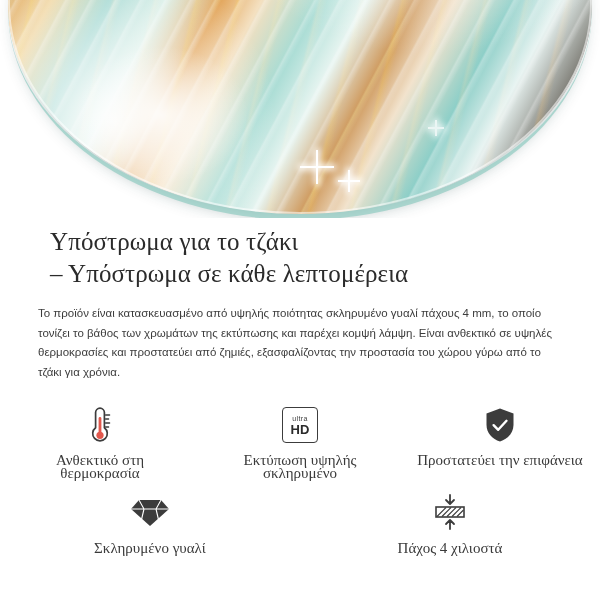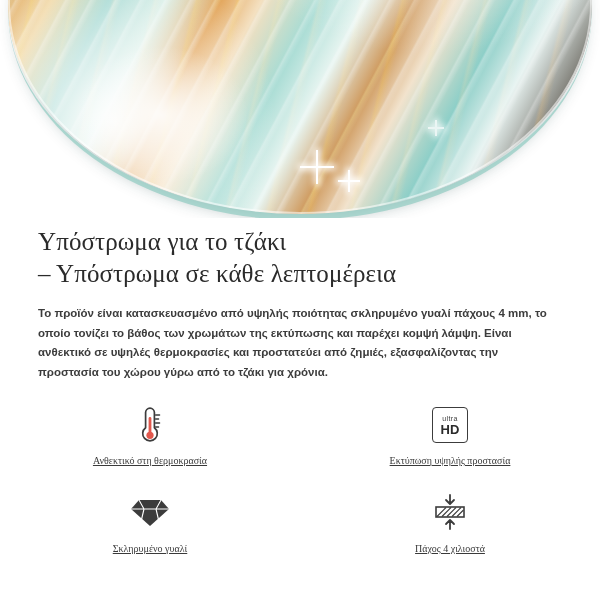--- a/index.html
+++ b/index.html
@@ -146,35 +146,34 @@
     padding: 0 38px;
     box-sizing: border-box;
   }
 
   .headline {
     font-family: "Liberation Serif", serif;
     font-size: 25px;
     line-height: 32px;
     color: #2b2b2b;
     font-weight: 400;
-    margin: 0 0 14px 0;
+    margin: 0 0 14px 12px;
     letter-spacing: 0.1px;
   }
   .headline-line {
     display: block;
   }
 
   .paragraph {
     font-family: "Liberation Sans", sans-serif;
     font-size: 11.5px;
     line-height: 19.5px;
     color: #3c3c3c;
     margin: 0;
     max-width: 528px;
-    font-weight: bold;
   }
 
   
   .features {
     position: absolute;
     left: 0;
     width: 600px;
     display: flex;
   }
   .features-row-1 { top: 404px; }
@@ -189,25 +188,24 @@
   }
   .feature-icon {
     height: 42px;
     display: flex;
     align-items: center;
     justify-content: center;
     margin-bottom: 8px;
   }
   .feature-label {
     font-family: "Liberation Serif", serif;
-    font-size: 10px;
+    font-size: 15px;
     color: #3a3a3a;
     line-height: 13px;
     max-width: 170px;
-    text-decoration: underline;
   }
 
   
   .hd-badge {
     width: 34px;
     height: 34px;
     border: 1.6px solid #3c3c3c;
     border-radius: 4px;
     display: flex;
     flex-direction: column;
@@ -268,23 +266,32 @@
       <div class="feature-label">Ανθεκτικό στη θερμοκρασία</div>
     </div>
 
     <div class="feature">
       <div class="feature-icon">
         <div class="hd-badge">
           <span class="hd-small">ultra</span>
           <span class="hd-big">HD</span>
         </div>
       </div>
-      <div class="feature-label">Εκτύπωση υψηλής προστασία</div>
-    </div>
-
+      <div class="feature-label">Εκτύπωση υψηλής σκληρυμένο</div>
+    </div>
+
+    <div class="feature">
+      <div class="feature-icon">
+        <svg width="36" height="40" viewBox="0 0 36 40" xmlns="http://www.w3.org/2000/svg">
+          <path d="M18 3.5 4.5 8.6v11.1c0 8.1 5.6 14.2 13.5 16.8 7.9-2.6 13.5-8.7 13.5-16.8V8.6L18 3.5z" fill="#3c3c3c"></path>
+          <path d="M11.6 20.2l4.6 4.6 8.3-9" stroke="#ffffff" stroke-width="2.4" fill="none" stroke-linecap="round" stroke-linejoin="round"></path>
+        </svg>
+      </div>
+      <div class="feature-label">Προστατεύει την επιφάνεια</div>
+    </div>
   </div>
 
   <div class="features features-row-2">
 
     <div class="feature">
       <div class="feature-icon">
         <svg width="40" height="34" viewBox="0 0 40 34" xmlns="http://www.w3.org/2000/svg">
           <path d="M9 4h22l8 9-19 17L1 13 9 4z" fill="#3c3c3c"></path>
           <path d="M1 13h38M9 4l5 9-4 17M31 4l-5 9 4 17M14 13h12" stroke="#ffffff" stroke-width="1.1" fill="none"></path>
         </svg>

